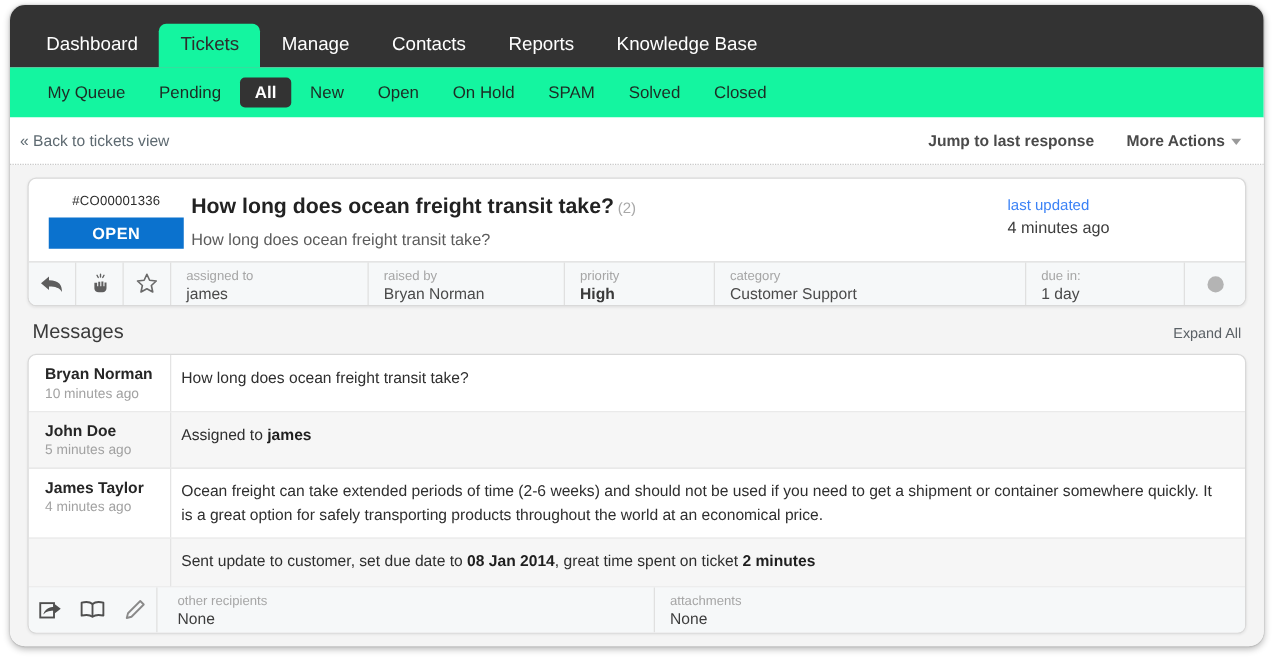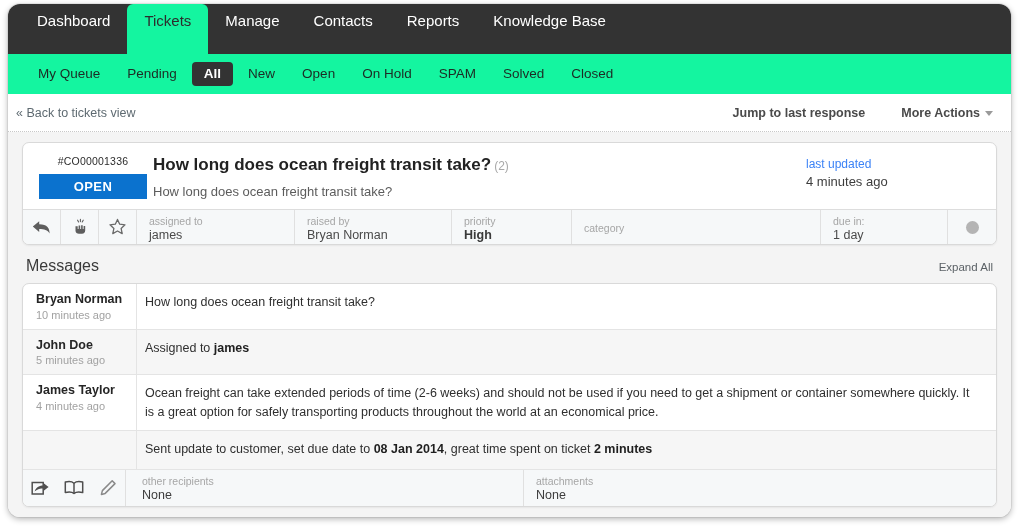--- a/index.html
+++ b/index.html
@@ -26,20 +26,21 @@
     border-radius: 12px;
     box-shadow: 0 2px 6px rgba(0,0,0,0.30), 0 0 0 1px rgba(0,0,0,0.06);
     overflow: hidden;
   }
 
   
   .topnav {
     height: 50px;
     background: #333333;
     display: flex;
+    align-items: flex-end;
     padding-left: 12px;
     box-sizing: border-box;
   }
   .topnav-item {
     color: #ffffff;
     font-size: 15px;
     padding: 9px 17px 11px 17px;
     line-height: 1;
     cursor: pointer;
     border-radius: 6px 6px 0 0;
@@ -87,21 +88,21 @@
   }
   .back-link {
     font-size: 12.5px;
     color: #5e6a71;
     cursor: pointer;
   }
   .actionbar-right {
     margin-left: auto;
     display: flex;
     align-items: flex-end;
-    gap: 36px;
+    gap: 26px;
   }
   .action-link {
     font-size: 12.5px;
     color: #4a4a4a;
     font-weight: bold;
     cursor: pointer;
   }
   .caret {
     display: inline-block;
     margin-left: 5px;
@@ -417,20 +418,21 @@
         <div class="meta-field mf-raised">
           <div class="meta-label">raised by</div>
           <div class="meta-value">Bryan Norman</div>
         </div>
         <div class="meta-field mf-priority">
           <div class="meta-label">priority</div>
           <div class="meta-value bold">High</div>
         </div>
         <div class="meta-field mf-category">
           <div class="meta-label">category</div>
+          <div class="meta-value">Customer Support</div>
         </div>
         <div class="meta-field mf-due">
           <div class="meta-label">due in:</div>
           <div class="meta-value">1 day</div>
         </div>
         <div class="meta-dot-cell">
           <div class="meta-dot"></div>
         </div>
       </div>
     </div>

